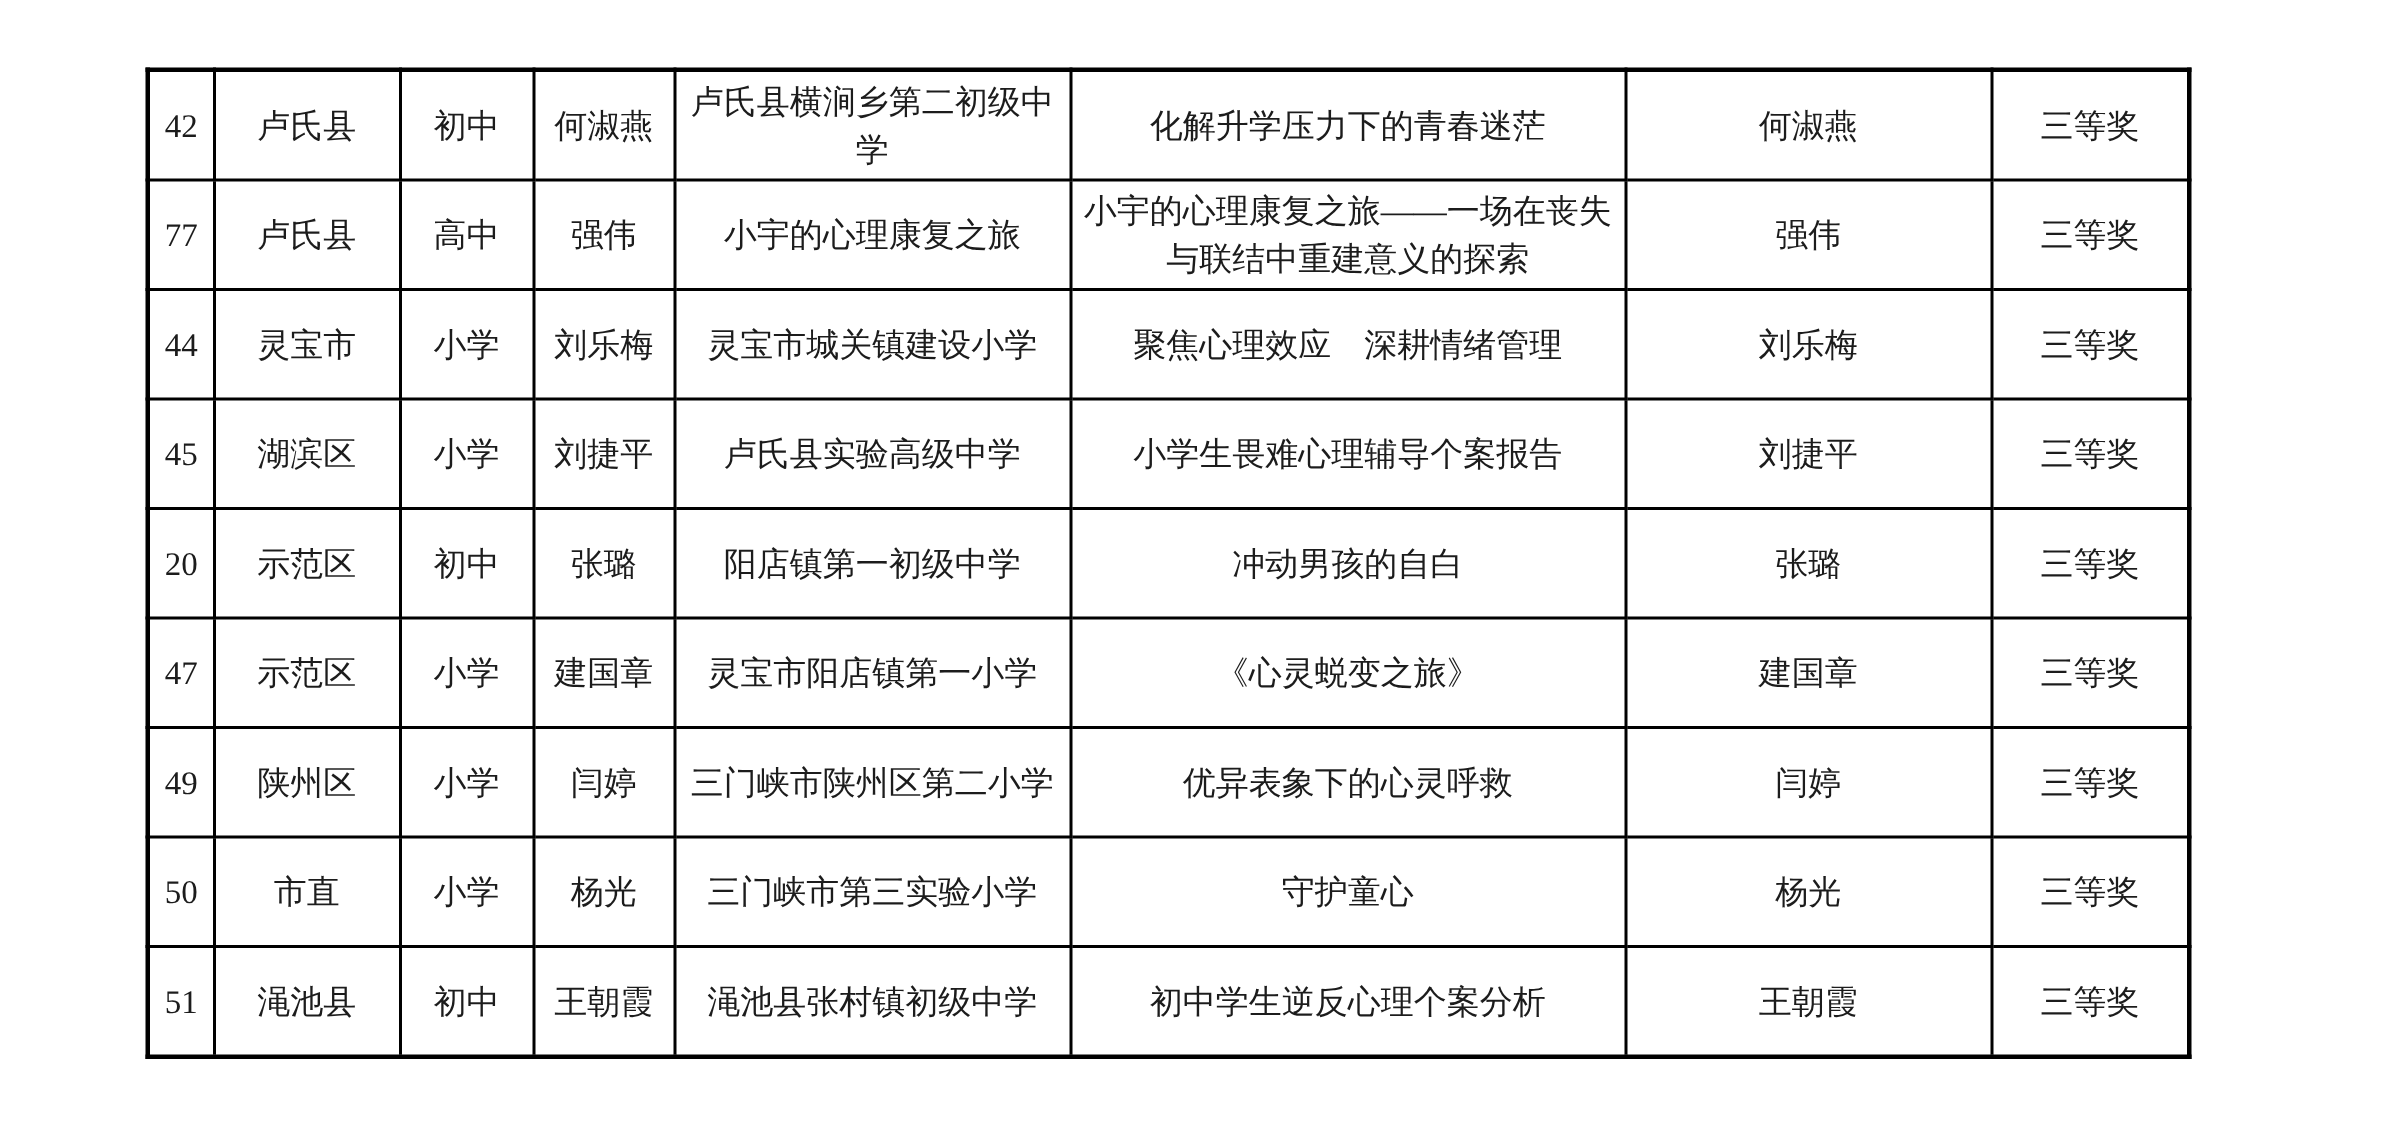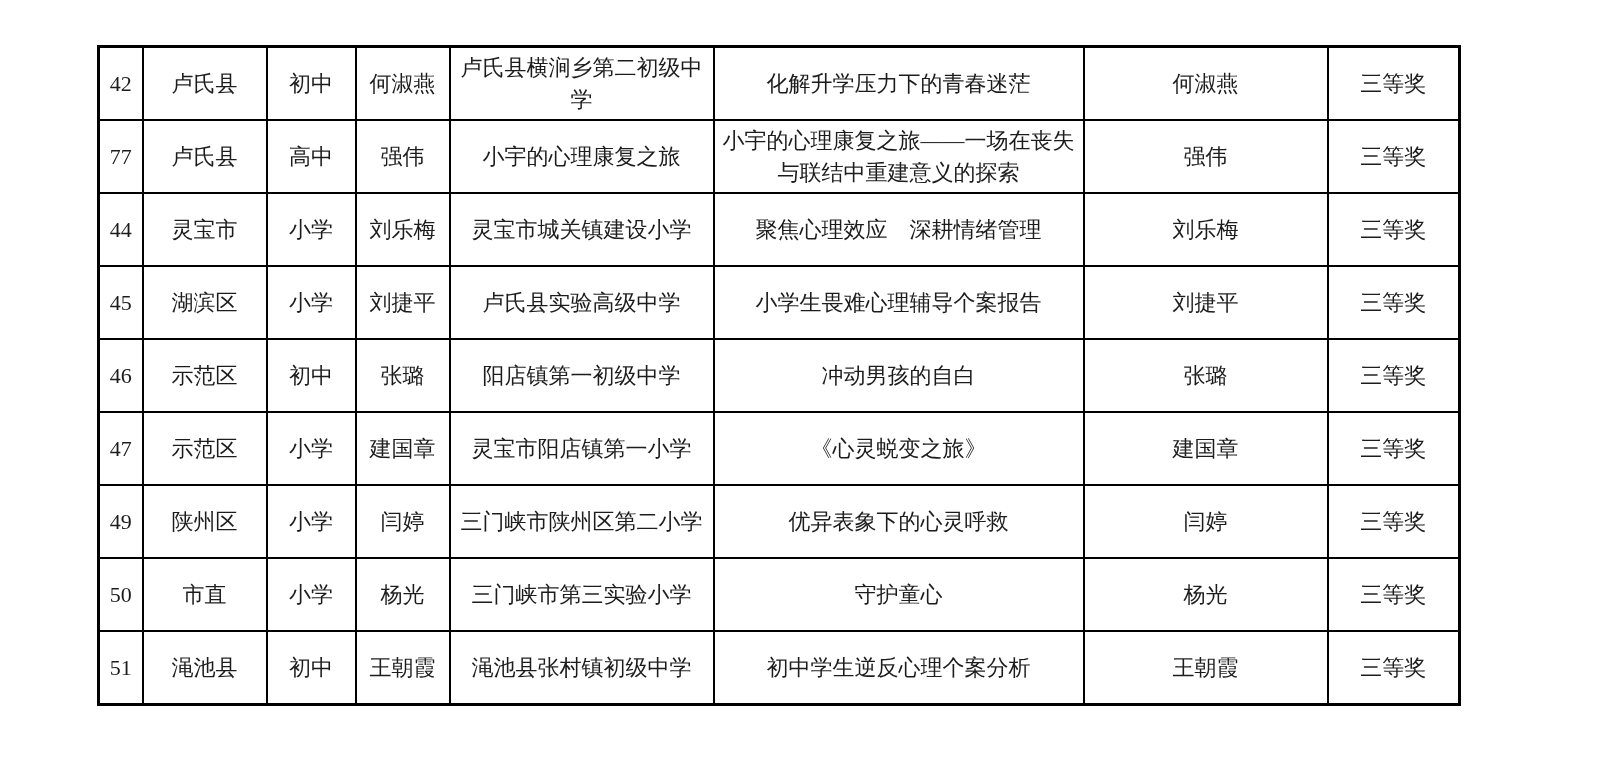--- a/index.html
+++ b/index.html
@@ -99,21 +99,21 @@
           <td class="col-serial">45</td>
           <td class="col-district">湖滨区</td>
           <td class="col-stage">小学</td>
           <td class="col-teacher">刘捷平</td>
           <td class="col-school">卢氏县实验高级中学</td>
           <td class="col-title">小学生畏难心理辅导个案报告</td>
           <td class="col-author">刘捷平</td>
           <td class="col-award">三等奖</td>
         </tr>
         <tr>
-          <td class="col-serial">46</td>
+          <td class="col-serial">20</td>
           <td class="col-district">示范区</td>
           <td class="col-stage">初中</td>
           <td class="col-teacher">张璐</td>
           <td class="col-school">阳店镇第一初级中学</td>
           <td class="col-title">冲动男孩的自白</td>
           <td class="col-author">张璐</td>
           <td class="col-award">三等奖</td>
         </tr>
         <tr>
           <td class="col-serial">47</td>

